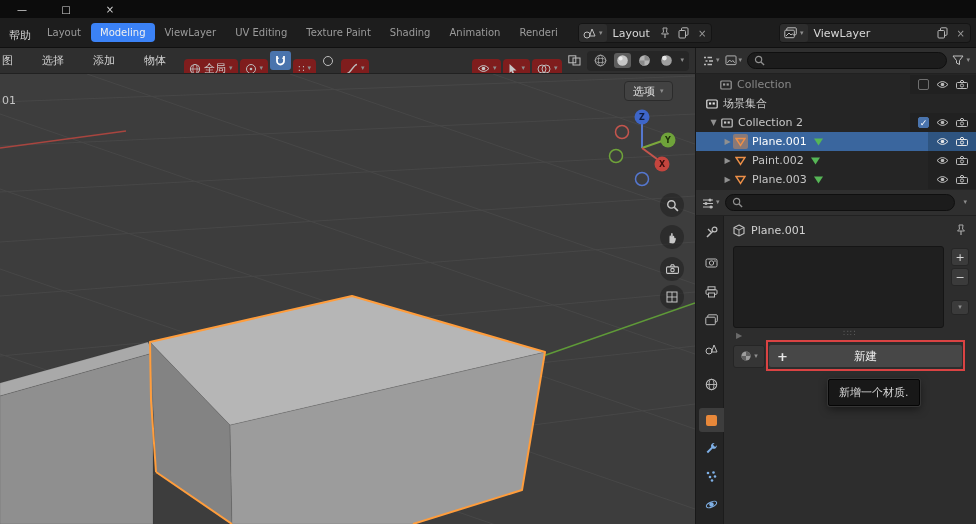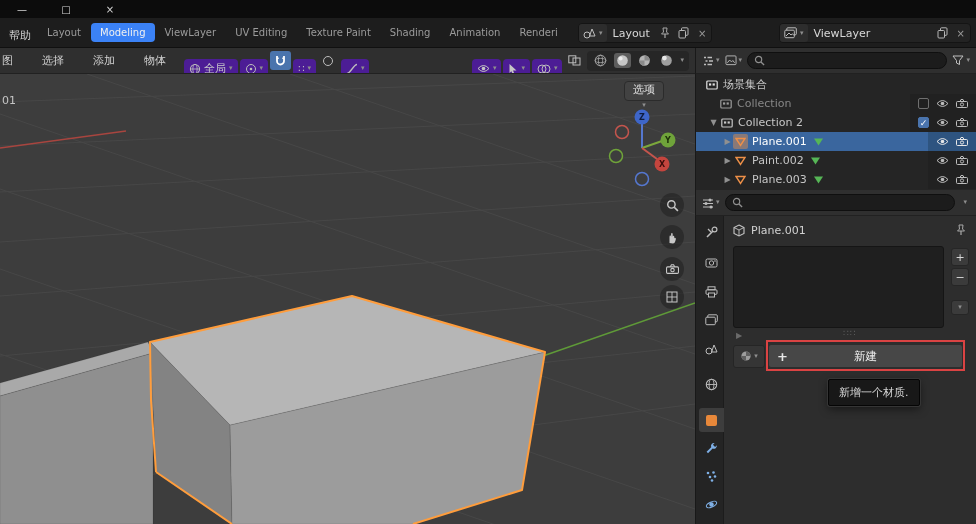--- a/index.html
+++ b/index.html
@@ -23,32 +23,32 @@
   .id-widget { position:absolute; top:5px; height:20px; display:flex; align-items:center; background:#232323; border:1px solid #141414; border-radius:4px; z-index:5; }
   .idw-seg { display:flex; align-items:center; height:18px; padding:0 4px; gap:3px; }
   .idw-seg.btn { background:#2d2d2d; border-radius:3px; }
   .idw-text { padding:0 6px; color:#d8d8d8; white-space:nowrap; }
   .idw-x { padding:0 5px; color:#9a9a9a; font-size:10px; }
 
   
   .vp-header { position:absolute; left:0; top:48px; width:695px; height:26px; background:#2f2f2f; border-bottom:1px solid #212121; display:flex; align-items:center; padding:0 4px; gap:2px; overflow:hidden; white-space:nowrap; z-index:20; }
   .vph-menu { padding:3px 6px; color:#d2d2d2; flex:none;margin-left:15px; }
   .vph-menu.cut { margin-left:-8px; }
-  .vph-widget { display:flex; align-items:center; gap:3px; height:19px; padding:0 5px; background:#4c1d95; border-radius:4px; flex:none;margin-top:16px; }
+  .vph-widget { display:flex; align-items:center; gap:3px; height:19px; padding:0 5px; background:#7f1d1d; border-radius:4px; flex:none;margin-top:16px; }
   .vph-toggle { display:flex; align-items:center; justify-content:center; height:19px; width:21px; border-radius:3px; flex:none; }
   .vph-toggle.active { background:#4a74ad; }
   .vph-spacer { flex:1; }
   .shading-group { display:flex; align-items:center; gap:5px; height:20px; padding:0 5px; background:#262626; border-radius:4px; flex:none; margin-right:2px; }
   .sph-wrap { display:flex; align-items:center; justify-content:center; padding:1px 2px; border-radius:3px; }
   .sph-wrap.active { background:#5d5d5d; }
 
   
   .viewport { position:absolute; left:0; top:74px; width:695px; height:450px; background:#3d3d3d; overflow:hidden; }
   .scene-svg { position:absolute; left:0; top:0; }
-  .options-btn { position:absolute; left:624px; top:7px; height:20px; padding:0 8px; background:#424242; border:1px solid #2b2b2b; border-radius:4px; color:#e3e3e3; display:flex; align-items:center; gap:5px; font-size:11px;flex-direction:column; }
+  .options-btn { position:absolute; left:624px; top:7px; height:20px; padding:0 8px; background:#424242; border:1px solid #2b2b2b; border-radius:4px; color:#e3e3e3; display:flex; align-items:center; gap:5px; font-size:11px; }
   .corner-label { position:absolute; left:2px; top:20px; color:#c5c5c5; }
   .nav-gizmo { position:absolute; left:598px; top:28px; }
   .vp-tool { position:absolute; left:660px; width:24px; height:24px; border-radius:50%; background:rgba(28,28,28,.5); display:flex; align-items:center; justify-content:center; }
 
   
   .outliner-header { position:absolute; left:695px; top:48px; width:281px; height:26px; background:#2f2f2f; border-left:1px solid #191919; border-bottom:1px solid #212121; display:flex; align-items:center; padding:0 6px; gap:5px; z-index:20; }
   .search { flex:1; display:flex; align-items:center; gap:4px; height:17px; background:#1c1c1c; border:1px solid #0f0f0f; border-radius:9px; padding:0 6px; min-width:0; }
   .search input { flex:1; background:transparent; border:none; outline:none; color:#ddd; font-size:10px; min-width:0; font-family:inherit; }
   .hdr-icon { display:flex; align-items:center; gap:2px; flex:none; }
   .o-tree { position:absolute; left:695px; top:74px; width:281px; height:116px; background:#252525; border-left:1px solid #191919; padding-top:1px; }
@@ -369,52 +369,52 @@
     </div>
     <span class="hdr-icon">
       <svg width="12" height="11" viewBox="0 0 12 11">
           <path d="M1 1 H11 L7.5 5.5 V9.5 L4.5 8 V5.5 Z" fill="none" stroke="#c0c0c0"></path>
         </svg>
       <span class="chev">▾</span>
     </span>
   </div>
 
   <div class="o-tree">
+    <div class="o-row muted" style="padding-left:22px;">
+      <span class="icon-chip">
+        <svg width="12" height="10" viewBox="0 0 12 10">
+            <rect x="0.8" y="1" width="10.4" height="8" rx="1" fill="none" stroke="#9a9a9a" stroke-width="1.2"></rect>
+            <rect x="3" y="3.4" width="2.2" height="2.2" fill="#9a9a9a"></rect>
+            <rect x="6.6" y="3.4" width="2.2" height="2.2" fill="#9a9a9a"></rect>
+          </svg>
+      </span>
+      <span class="lbl">Collection</span>
+      <span class="o-right">
+        <span class="cbx"></span>
+        <svg width="13" height="9" viewBox="0 0 13 9">
+            <path d="M1 4.5 Q6.5 -1.5 12 4.5 Q6.5 10.5 1 4.5 Z" fill="none" stroke="#bdbdbd"></path>
+            <circle cx="6.5" cy="4.5" r="1.8" fill="#bdbdbd"></circle>
+          </svg>
+        <svg width="12" height="9" viewBox="0 0 12 9">
+            <rect x="0.5" y="2.5" width="11" height="6" rx="1" fill="none" stroke="#bdbdbd"></rect>
+            <circle cx="6" cy="5.5" r="1.6" fill="none" stroke="#bdbdbd"></circle>
+            <path d="M4 2.5 L5 0.5 H7 L8 2.5" fill="none" stroke="#bdbdbd"></path>
+          </svg>
+      </span>
+    </div>
+
     <div class="o-row" style="padding-left:8px;">
       <span class="icon-chip">
         <svg width="12" height="10" viewBox="0 0 12 10">
             <rect x="0.8" y="1" width="10.4" height="8" rx="1" fill="none" stroke="#e2e2e2" stroke-width="1.2"></rect>
             <rect x="3" y="3.4" width="2.2" height="2.2" fill="#e2e2e2"></rect>
             <rect x="6.6" y="3.4" width="2.2" height="2.2" fill="#e2e2e2"></rect>
           </svg>
       </span>
       <span class="lbl">场景集合</span>
-    </div>
-
-    <div class="o-row muted" style="padding-left:22px;">
-      <span class="icon-chip">
-        <svg width="12" height="10" viewBox="0 0 12 10">
-            <rect x="0.8" y="1" width="10.4" height="8" rx="1" fill="none" stroke="#9a9a9a" stroke-width="1.2"></rect>
-            <rect x="3" y="3.4" width="2.2" height="2.2" fill="#9a9a9a"></rect>
-            <rect x="6.6" y="3.4" width="2.2" height="2.2" fill="#9a9a9a"></rect>
-          </svg>
-      </span>
-      <span class="lbl">Collection</span>
-      <span class="o-right">
-        <span class="cbx"></span>
-        <svg width="13" height="9" viewBox="0 0 13 9">
-            <path d="M1 4.5 Q6.5 -1.5 12 4.5 Q6.5 10.5 1 4.5 Z" fill="none" stroke="#bdbdbd"></path>
-            <circle cx="6.5" cy="4.5" r="1.8" fill="#bdbdbd"></circle>
-          </svg>
-        <svg width="12" height="9" viewBox="0 0 12 9">
-            <rect x="0.5" y="2.5" width="11" height="6" rx="1" fill="none" stroke="#bdbdbd"></rect>
-            <circle cx="6" cy="5.5" r="1.6" fill="none" stroke="#bdbdbd"></circle>
-            <path d="M4 2.5 L5 0.5 H7 L8 2.5" fill="none" stroke="#bdbdbd"></path>
-          </svg>
-      </span>
     </div>
 
     <div class="o-row" style="padding-left:12px;">
       <span class="disc">▼</span>
       <span class="icon-chip">
         <svg width="12" height="10" viewBox="0 0 12 10">
             <rect x="0.8" y="1" width="10.4" height="8" rx="1" fill="none" stroke="#c6c6c6" stroke-width="1.2"></rect>
             <rect x="3" y="3.4" width="2.2" height="2.2" fill="#c6c6c6"></rect>
             <rect x="6.6" y="3.4" width="2.2" height="2.2" fill="#c6c6c6"></rect>
           </svg>

